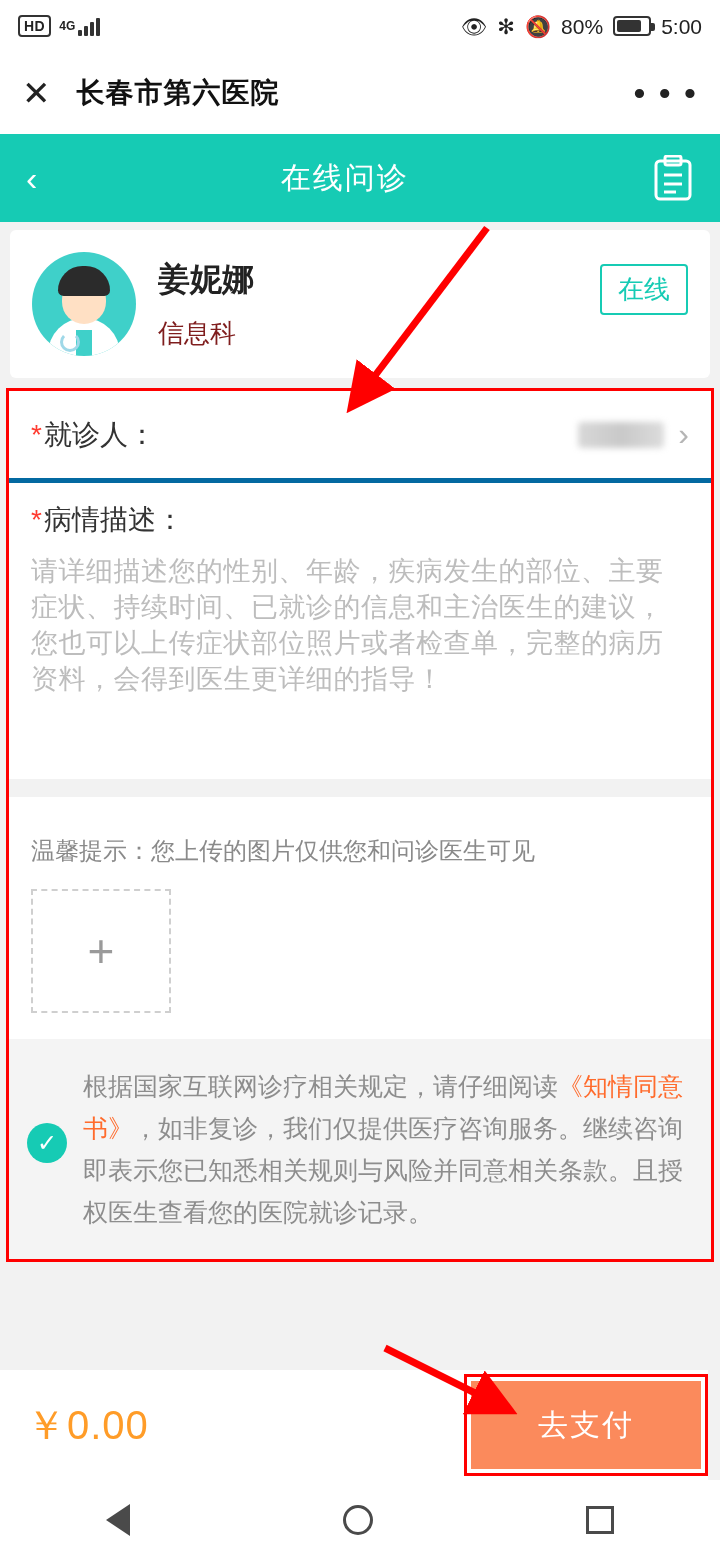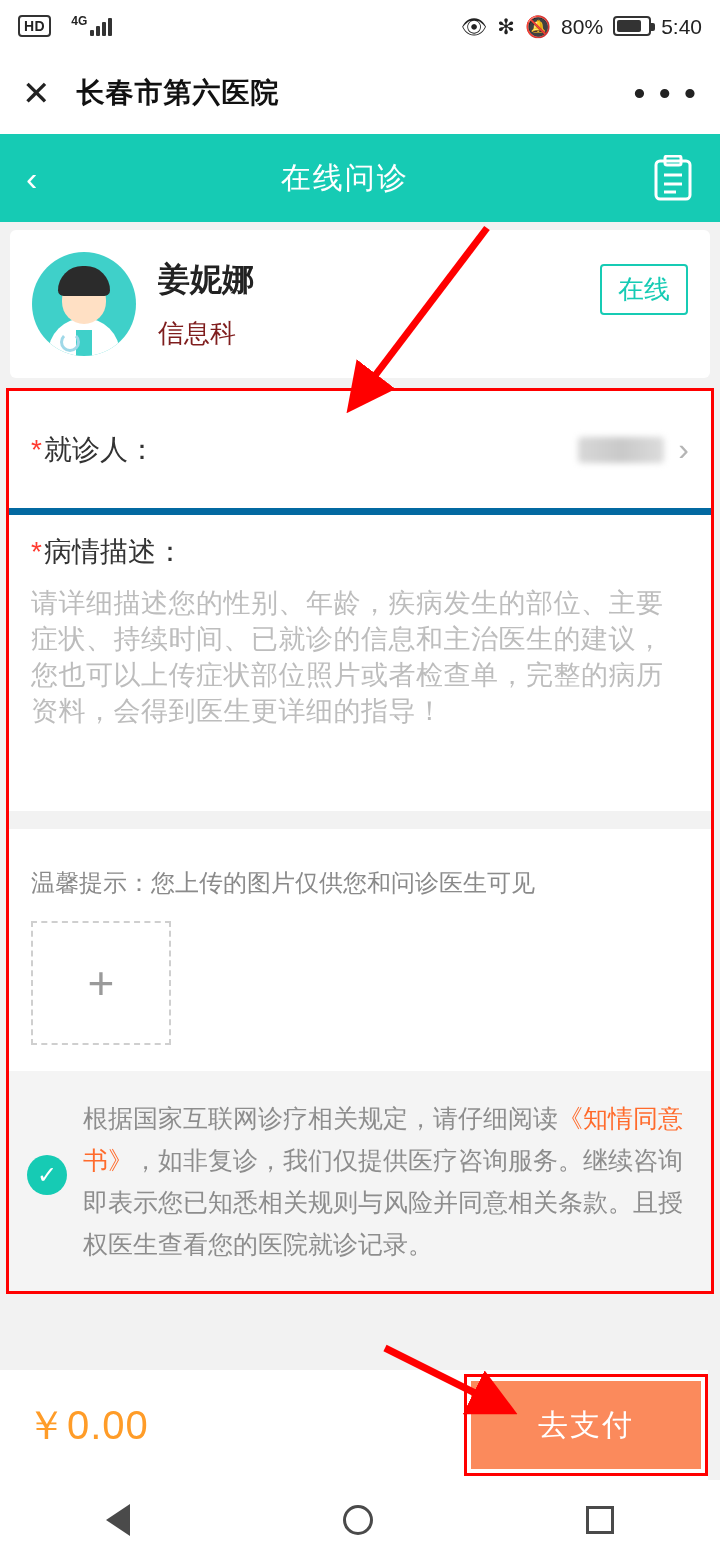--- a/index.html
+++ b/index.html
@@ -14,21 +14,21 @@
   
   .statusbar {
     height: 52px; background: #ffffff; display: flex; align-items: center;
     justify-content: space-between; padding: 12px 18px; color: #222; font-size: 22px;
   }
   .sb-left { display: flex; align-items: center; gap: 8px; }
   .hd-badge {
     border: 2px solid #333; border-radius: 4px; font-size: 14px; font-weight: bold;
     padding: 0px 4px; line-height: 18px; letter-spacing: .5px;
   }
-  .sig-wrap { display: flex; align-items: flex-start; gap: 3px; margin-left: 12px; }
+  .sig-wrap { display: flex; align-items: center; gap: 3px; }
   .sig-label { font-size: 12px; line-height: 11px; font-weight: bold; }
   .bars { display: flex; align-items: flex-end; gap: 2px; height: 20px; }
   .bars i { display: block; width: 4px; background: #333; border-radius: 1px; }
   .bars i:nth-child(1){height:6px}.bars i:nth-child(2){height:10px}
   .bars i:nth-child(3){height:14px}.bars i:nth-child(4){height:18px}
   .sb-right { display: flex; align-items: center; gap: 10px; font-size: 22px; }
   .battery {
     width: 38px; height: 20px; border: 2px solid #333; border-radius: 4px;
     position: relative; display: inline-block;
   }
@@ -88,23 +88,23 @@
     position: absolute; right: 22px; top: 34px;
     border: 2px solid #16cbb4; color: #16cbb4; border-radius: 4px;
     font-size: 26px; padding: 6px 16px;
   }
 
   
   .form-outline {
     position: relative; margin: 10px 6px 0 6px; border: 3px solid #ff0000;
   }
   .row-patient {
-    background: #fff; height: 124px; display: flex; align-items: center;
+    background: #fff; height: 92px; display: flex; align-items: center;
     padding: 0 22px; justify-content: space-between;
-    border-bottom: 7px solid #0369a1;
+    border-bottom: 5px solid #0369a1;
   }
   .req { color: #ff3b30; margin-right: 2px; }
   .label { font-size: 28px; color: #333; }
   .row-right { display: flex; align-items: center; gap: 14px; }
   .blurred-name {
     width: 86px; height: 26px; border-radius: 4px;
     background: linear-gradient(90deg,#d8d8d8,#c9c9c9,#dcdcdc);
     filter: blur(3px);
   }
   .chev { color: #b5b5b5; font-size: 32px; font-weight: 300; }
@@ -183,21 +183,21 @@
       </span>
     </div>
     <div class="sb-right">
       <span class="ico">👁</span>
       <span class="ico">✻</span>
       <span class="ico">🔕</span>
       <span class="ico">80%</span>
       <span class="battery">
           <i></i>
         </span>
-      <span class="ico">5:40</span>
+      <span class="ico">5:00</span>
     </div>
   </div>
 
   <div class="appbar">
     <div class="appbar-left">
       <span class="close-x">✕</span>
       <span class="app-title">长春市第六医院</span>
     </div>
     <span class="dots">• • •</span>
   </div>

